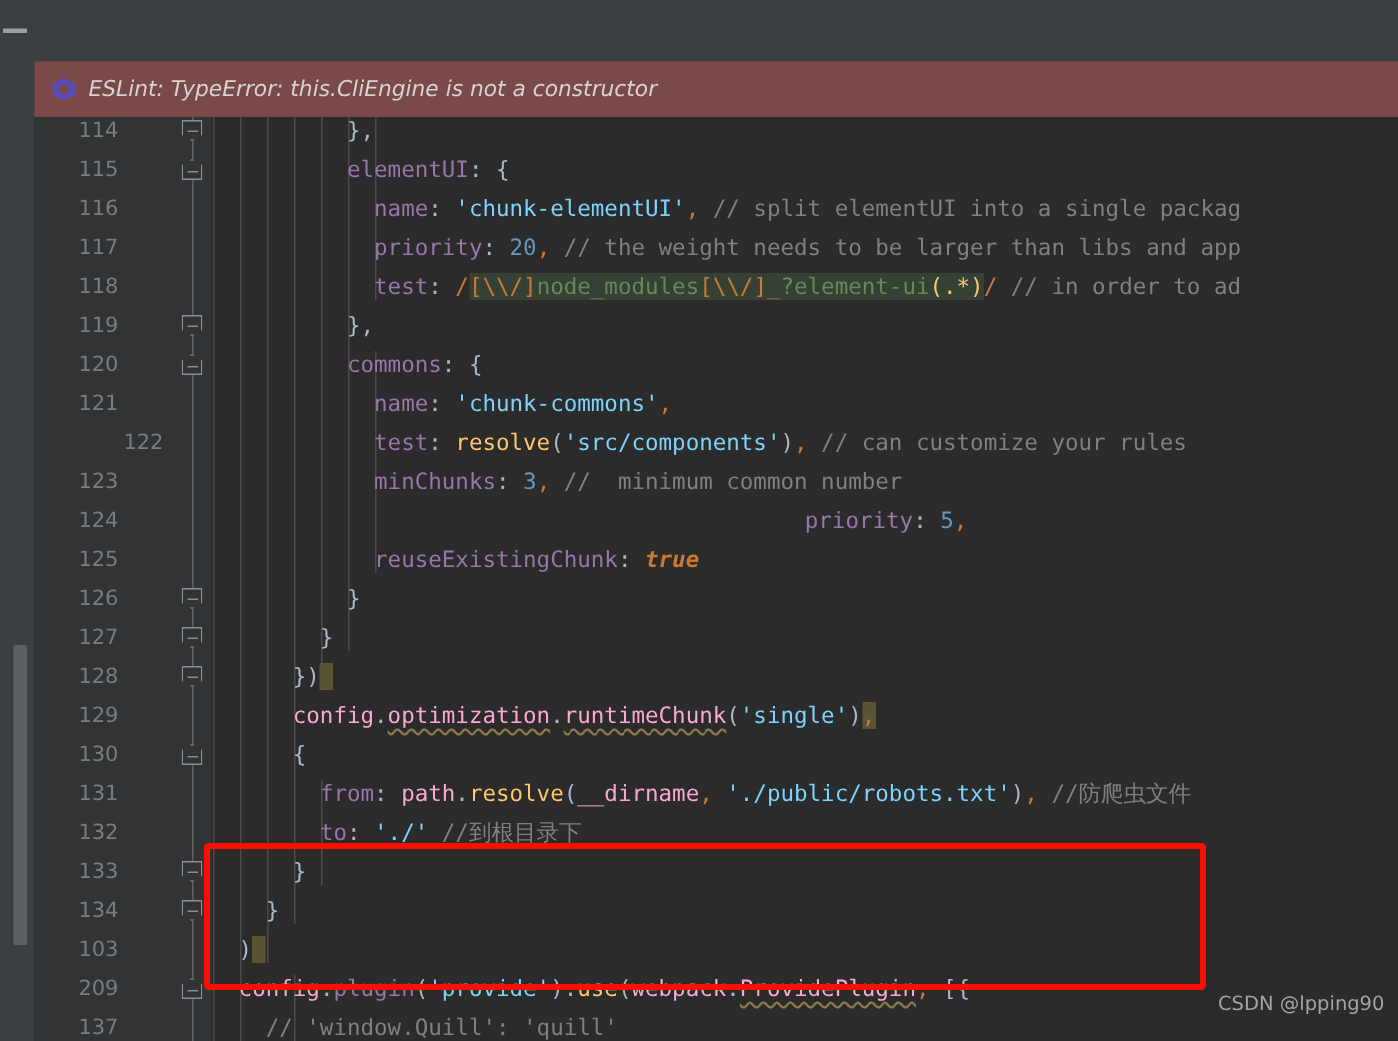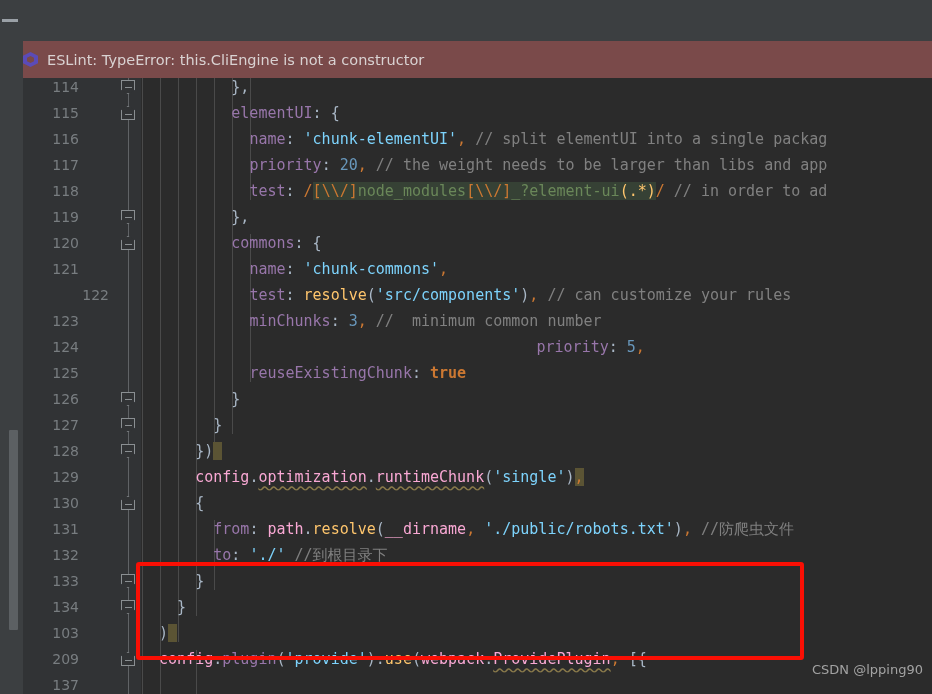--- a/index.html
+++ b/index.html
@@ -55,21 +55,21 @@
     content: ""; position: absolute; left: 1px; top: 6px;
     width: 12px; height: 1.5px; background: #7e8386;
   }
   .tab-close::before { transform: rotate(45deg); }
   .tab-close::after  { transform: rotate(-45deg); }
 
   
   .errbar {
     position: absolute; left: 23px; top: 41px; width: 909px; height: 37px;
     background: #7a4a4a;
-    display: flex; align-items: center; 
+    display: flex; align-items: center; padding-left: 12px; font-style: italic;
   }
   .eslint-icon {
     width: 15px; height: 15px; flex: none; margin-right: 9px; position: relative;
   }
   .eslint-icon .hex {
     position: absolute; inset: 0;
     background: #5b4bb8;
     clip-path: polygon(50% 0%, 100% 25%, 100% 75%, 50% 100%, 0% 75%, 0% 25%);
   }
   .eslint-icon .hole {
@@ -131,21 +131,21 @@
   }
   .code-line {
     position: absolute; left: 0; width: 791px; height: 26px; line-height: 26px;
     font-family: "DejaVu Sans Mono", monospace; font-size: 15px;
     white-space: pre; color: #a9b7c6;
   }
   .guides { position: absolute; left: 0; top: 0; width: 791px; height: 616px; }
   .guide { position: absolute; width: 1px; background: #4a4a4a; }
 
   
-  .t-kw     { color: #cc7832; font-weight: bold; }
+  .t-kw     { color: #cc7832; font-weight: bold; font-style: italic; }
   .t-prop   { color: #9876aa; }
   .t-fn     { color: #ffc66d; }
   .t-str    { color: #7dd3fc; }
   .t-num    { color: #6897bb; }
   .t-cmt    { color: #808080; }
   .t-punc   { color: #a9b7c6; }
   .t-ident  { color: #f9a8d4; }
   .t-orange { color: #cc7832; }
   .t-regex  { color: #6a8759; background: #364135; }
   .t-rx-esc { color: #cc7832; background: #364135; }
@@ -363,21 +363,21 @@
           <div class="code-line" style="top: 334px;"><span class="t-punc">        }</span></div>
           <div class="code-line" style="top: 360px;"><span class="t-punc">      })</span><span class="caret-hl"> </span></div>
           <div class="code-line" style="top: 386px;"><span class="t-ident">      </span><span class="t-ident">config</span><span class="t-punc">.</span><span class="t-ident squig">optimization</span><span class="t-punc">.</span><span class="t-ident squig">runtimeChunk</span><span class="t-punc">(</span><span class="t-str">'single'</span><span class="t-punc">)</span><span class="t-orange caret-hl">,</span></div>
           <div class="code-line" style="top: 412px;"><span class="t-punc">      {</span></div>
           <div class="code-line" style="top: 438px;"><span class="t-ident">        </span><span class="t-prop">from</span><span class="t-punc">: </span><span class="t-ident">path</span><span class="t-punc">.</span><span class="t-fn">resolve</span><span class="t-punc">(</span><span class="t-ident">__dirname</span><span class="t-orange">,</span><span class="t-punc"> </span><span class="t-str">'./public/robots.txt'</span><span class="t-punc">)</span><span class="t-orange">,</span><span class="t-cmt"> //防爬虫文件</span></div>
           <div class="code-line" style="top: 464px;"><span class="t-ident">        </span><span class="t-prop">to</span><span class="t-punc">: </span><span class="t-str">'./'</span><span class="t-cmt"> //到根目录下</span></div>
           <div class="code-line" style="top: 490px;"><span class="t-punc">      }</span></div>
           <div class="code-line" style="top: 516px;"><span class="t-punc">    }</span></div>
           <div class="code-line" style="top: 542px;"><span class="t-punc">  )</span><span class="caret-hl"> </span></div>
           <div class="code-line" style="top: 568px;"><span class="t-ident">  </span><span class="t-ident">config</span><span class="t-punc">.</span><span class="t-prop">plugin</span><span class="t-punc">(</span><span class="t-str">'provide'</span><span class="t-punc">)</span><span class="t-punc">.</span><span class="t-fn">use</span><span class="t-punc">(</span><span class="t-ident">webpack</span><span class="t-punc">.</span><span class="t-ident squig">ProvidePlugin</span><span class="t-orange">,</span><span class="t-punc"> [{</span></div>
-          <div class="code-line" style="top: 594px;"><span class="t-ident">    </span></div>
+          <div class="code-line" style="top: 594px;"><span class="t-ident">    </span><span class="t-cmt">// 'window.Quill': 'quill'</span></div>
         </div>
     </div>
   </div>
 
   <div class="redbox"></div>
 
   <div class="watermark">CSDN @lpping90</div>
 </div>
 
 </body></html>

